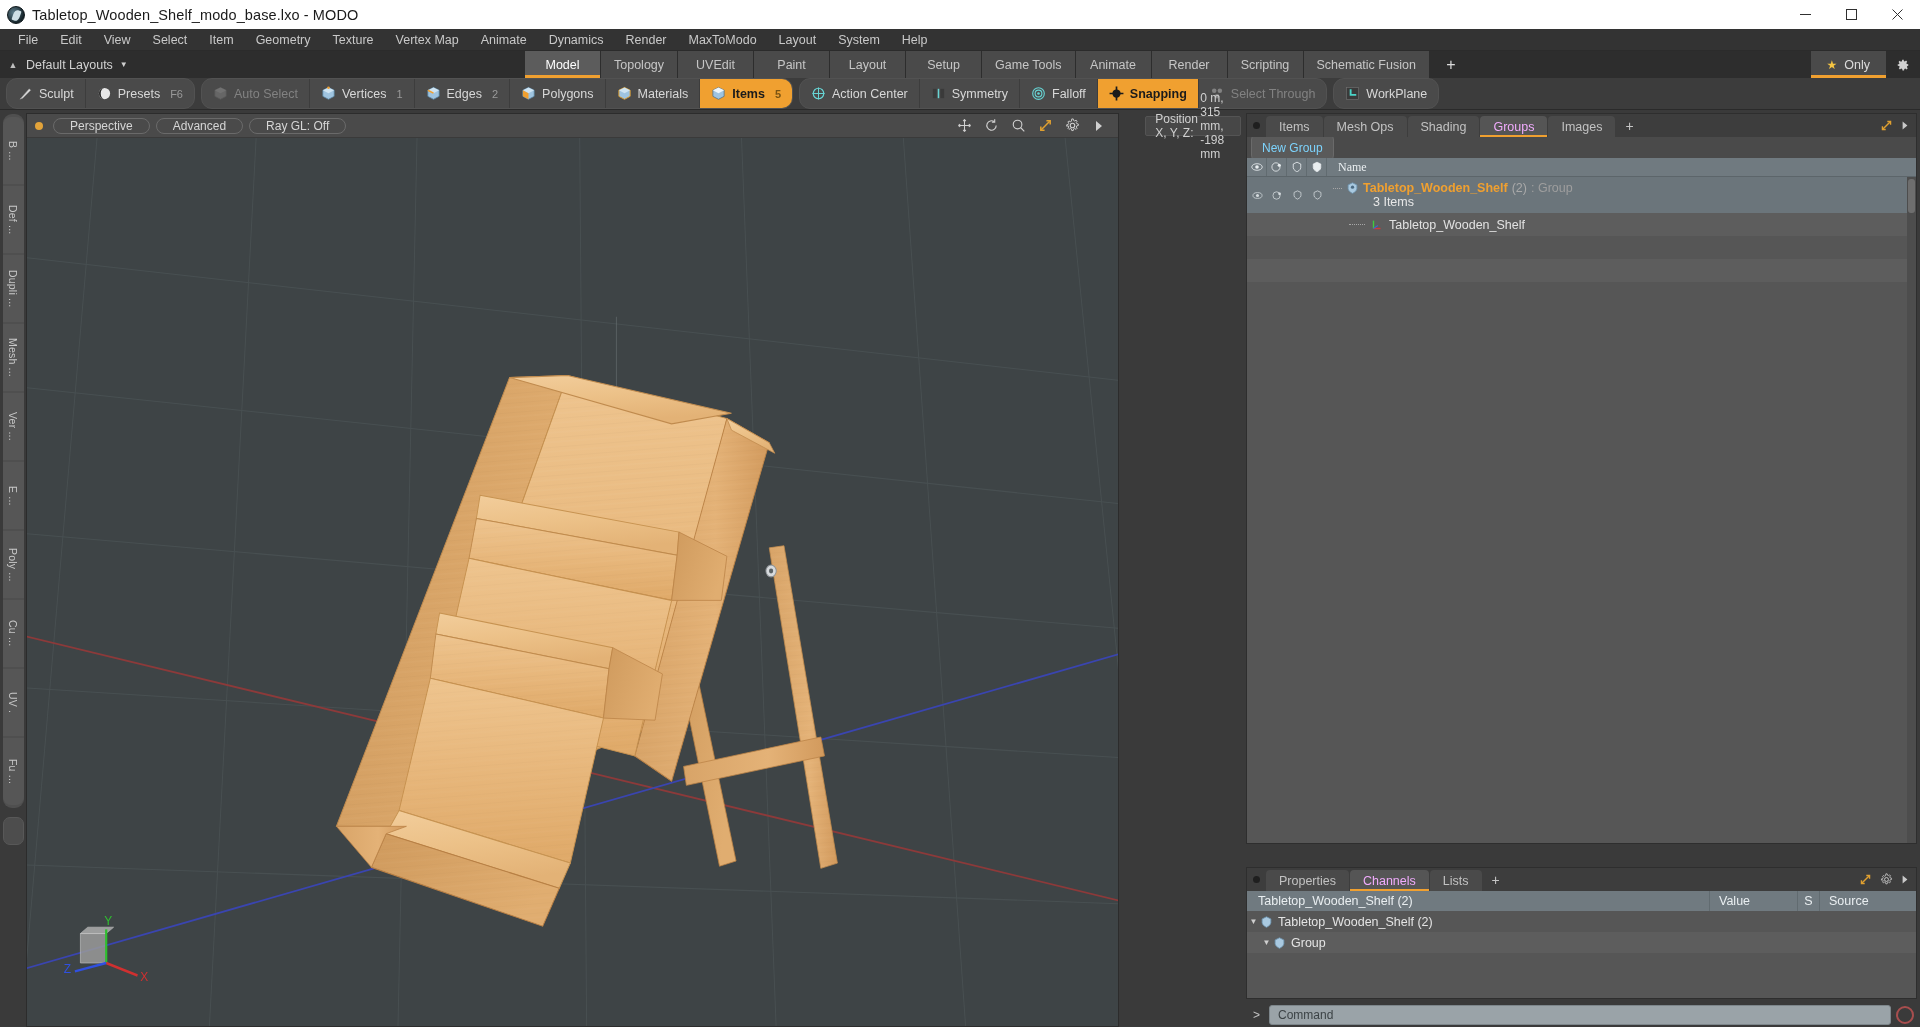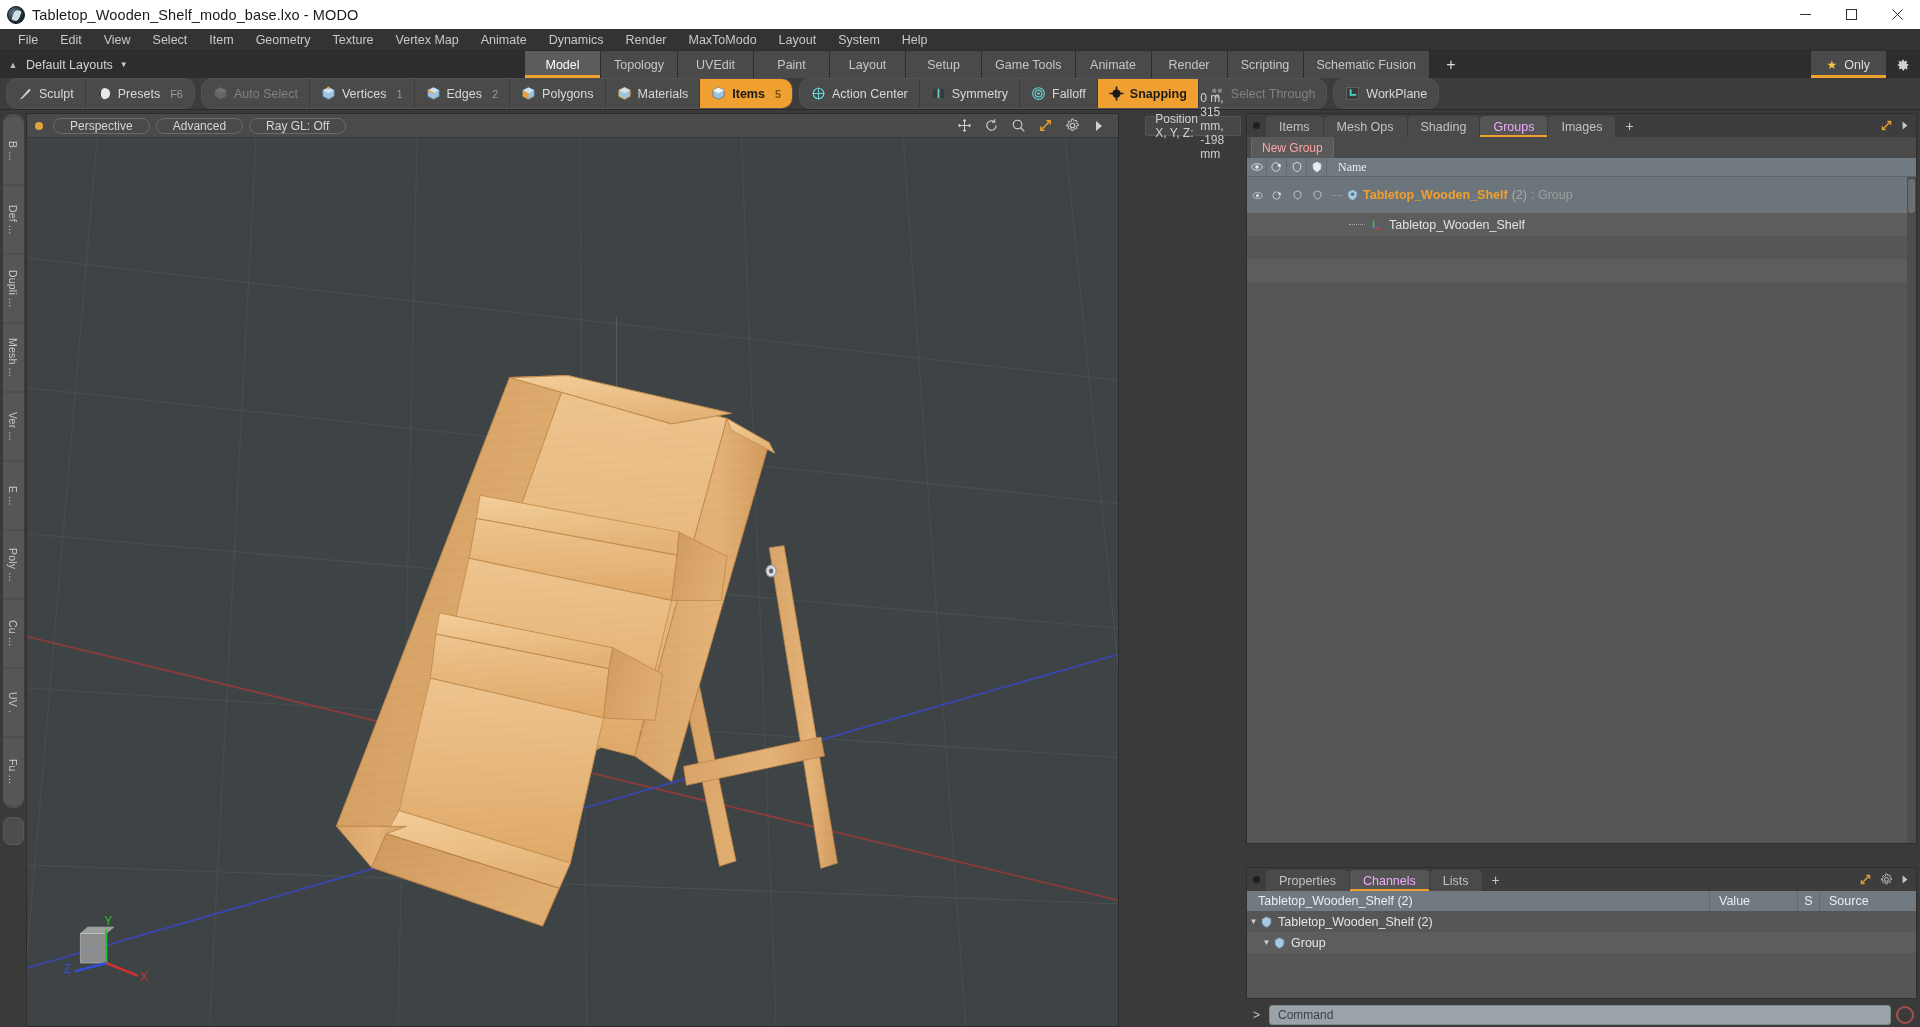--- a/index.html
+++ b/index.html
@@ -149,21 +149,21 @@
     background:#4a4a4a; margin:2px 1px 0 0; border-radius:4px 4px 0 0; cursor:default;
   }
   .ptab.active{ color:#f0abfc; background:#555555; box-shadow:inset 0 -2px 0 #f0a030;}
   .ptab-plus{ padding:0 9px;display:flex;align-items:center;color:#c6c6c6;font-size:14px;}
   .ptabs-right{ margin-left:auto; display:flex; align-items:center; gap:8px; padding-right:7px;}
   .mini-ic{ color:#c9c9c9; font-size:11px; display:flex;align-items:center;}
 
   .newgroup-row{ height:21px; flex:0 0 21px; background:#4a4a4a; display:flex; align-items:center; padding:0 4px;}
   .newgroup-btn{
     height:31px; padding:0 10px; background:#5a5a5a; border:1px solid #6a6a6a; border-radius:8px;
-    font-size:12px;color:#fca5a5; display:flex;align-items:center; cursor:default;
+    font-size:12px;color:#7dd3fc; display:flex;align-items:center; cursor:default;
   }
 
   .tree-head{
     height:19px; flex:0 0 19px; background:#707a80; display:flex; align-items:stretch;
     font-size:12px; color:#e9eef0; border-bottom:1px solid #5c656a;
   }
   .th-col{ width:20px; display:flex;align-items:center;justify-content:center; border-right:1px solid #616b70;}
   .th-name{ flex:1 1 auto; display:flex;align-items:center; padding-left:11px;font-family:Liberation Serif, serif;}
   .tree-body{ flex:1 1 auto; background:#565656; position:relative; overflow:hidden;}
   .trow{ display:flex; align-items:stretch; min-height:18px; font-size:12.5px; color:#e2e2e2;}
@@ -679,20 +679,21 @@
               <div style="display:flex;align-items:center;gap:4px;">
                 <span style="width:9px;height:1px;border-top:1px dotted #a6a6a6;display:inline-block;"></span>
                 <svg width="13" height="14" viewBox="0 0 16 16">
                   <path d="M8 1.6 L13.4 4.2 V9 C13.4 12 8 14.6 8 14.6 C8 14.6 2.6 12 2.6 9 V4.2 Z" fill="#a9c9e0" stroke="#6d93ae" stroke-width="1"></path>
                   <circle cx="8" cy="7" r="2" fill="#4a6a82"></circle>
                 </svg>
                 <span class="gname">Tabletop_Wooden_Shelf</span>
                 <span class="gcount">(2)</span>
                 <span class="gtype">: Group</span>
               </div>
+              <div style="padding-left:40px;color:#e7e7e7;">3 Items</div>
             </div>
           </div>
 
           <div class="trow alt" style="min-height:23px">
             <div class="tc"></div>
               <div class="tc"></div>
               <div class="tc"></div>
               <div class="tc"></div>
             <div class="tname" style="padding-left:22px">
               <span style="width:16px;height:1px;border-top:1px dotted #a6a6a6;display:inline-block;"></span>

